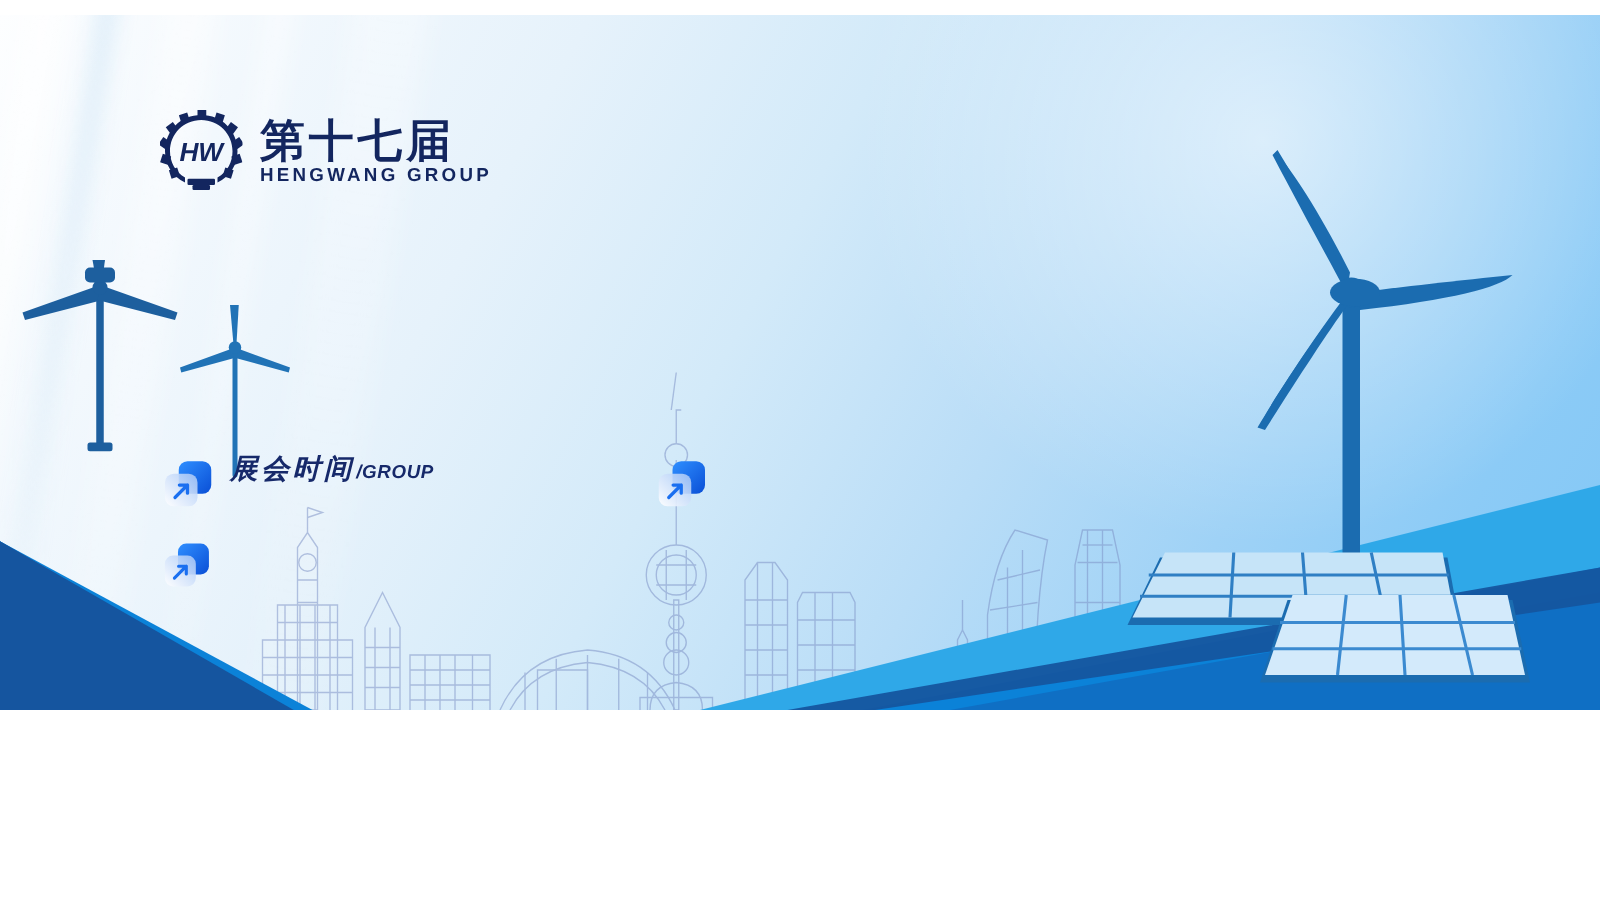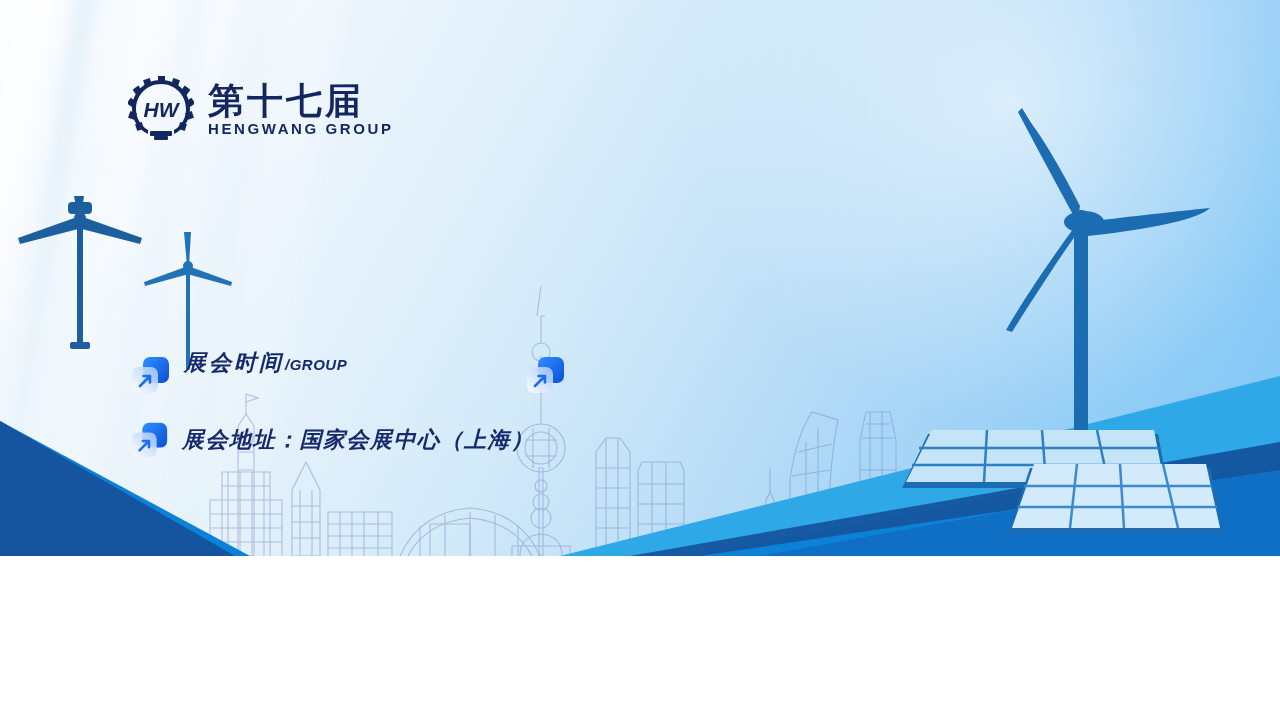--- a/index.html
+++ b/index.html
@@ -15,20 +15,21 @@
     font-family: "Liberation Sans", "DejaVu Sans", sans-serif;
     background: linear-gradient(118deg,
         #fdfeff 0%,
         #f2f8fd 14%,
         #e6f2fb 30%,
         #d3eaf9 46%,
         #b9ddf7 62%,
         #9fd2f6 76%,
         #8ccbf6 88%,
         #82c7f6 100%);
+    margin-top: 12px;
   }
 
   
   .streaks {
     position: absolute;
     inset: 0;
     pointer-events: none;
   }
   .streak {
     position: absolute;
@@ -463,17 +464,16 @@
           </linearGradient>
           <linearGradient id="gFront3" x1="0" y1="1" x2="1" y2="0">
             <stop offset="0" stop-color="#ffffff" stop-opacity=".95"></stop>
             <stop offset="1" stop-color="#a9c8f7" stop-opacity=".85"></stop>
           </linearGradient>
         </defs>
         <rect x="13" y="3" width="26" height="26" rx="7" fill="url(#gBack3)"></rect>
         <rect x="2" y="13" width="26" height="26" rx="7" fill="url(#gFront3)"></rect>
         <path d="M10 32 L20 22 M20 22 L13.5 22 M20 22 L20 28.5" stroke="#1a6ff0" stroke-width="2.6" stroke-linecap="round" fill="none"></path>
       </svg>
-      <div class="addr-text">展会地址：国家会展中心（上海）</div>
     </div>
   </div>
 
 </div>
 
 </body></html>

